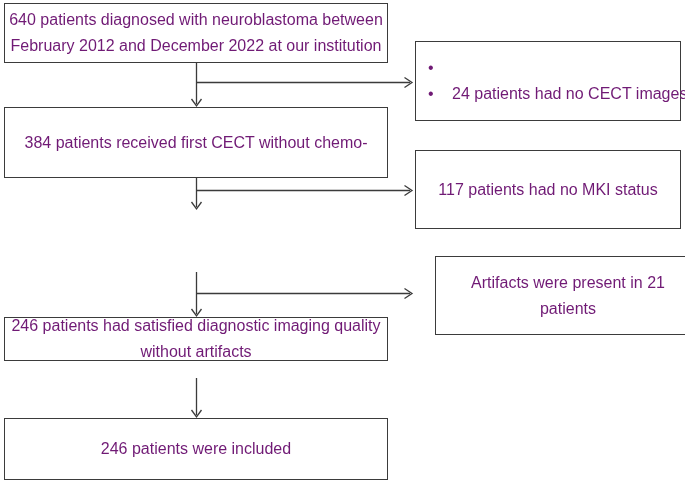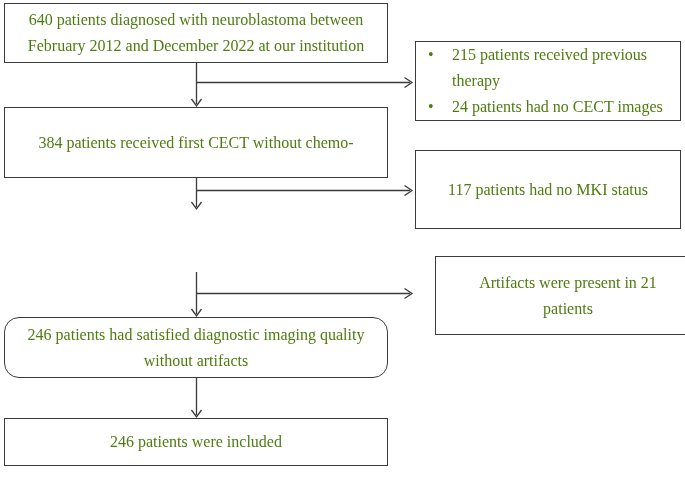--- a/index.html
+++ b/index.html
@@ -1,35 +1,35 @@
 <!DOCTYPE html>
 <html><head>
 <meta charset="utf-8">
 <style>
   html,body{margin:0;padding:0;background:#ffffff;}
   .stage{
     position:relative;width:685px;height:485px;background:#ffffff;
-    font-family:Liberation Serif, serif;
-    color:#4d7c0f;font-size:16px;overflow:hidden;
+    font-family:Liberation Sans, sans-serif;
+    color:#701a75;font-size:16px;overflow:hidden;
   }
   .connectors{position:absolute;left:0;top:0;width:685px;height:485px;}
   .connectors path{stroke:#3b3b3b;stroke-width:1.3;fill:none;}
   .box{
     position:absolute;box-sizing:border-box;border:1px solid #3b3b3b;background:#ffffff;
     display:flex;flex-direction:column;justify-content:center;
   }
   .main{left:4px;width:384px;align-items:center;text-align:center;}
   .side{left:415px;width:266px;}
   .side.center{align-items:center;text-align:center;padding:0 17px;}
   .line{display:block;line-height:26px;}
   .mb1{top:3px;height:60px;}
   .mb2{top:107px;height:71px;}
   .mb3{top:210px;height:62px;}
-  .mb4{top:317px;height:61px;border-radius:15px;}
-  .mb5{top:418px;height:48px;}
+  .mb4{top:317px;height:44px;}
+  .mb5{top:418px;height:62px;}
   .sb1{top:41px;height:80px;padding:0 2px 0 12px;}
   .sb2{top:150px;height:79px;}
   .sb3{top:256px;height:79px;margin-left:20px;}
   .bullet-row{display:flex;align-items:flex-start;}
   .bullet{flex:0 0 24px;width:24px;line-height:26px;}
   .bullet-text{line-height:26px;}
   .btline{display:block;line-height:26px;white-space:nowrap;}
 </style>
 </head>
 <body>
@@ -71,24 +71,20 @@
     <span class="line">without artifacts</span>
   </div>
 
   <div class="box main mb5">
     <span class="line">246 patients were included</span>
   </div>
 
   <div class="box side sb1">
     <div class="bullet-row">
       <span class="bullet">•</span>
-      <span class="bullet-text">
-        <span class="btline">215 patients received previous</span>
-        <span class="btline">therapy</span>
-      </span>
     </div>
     <div class="bullet-row">
       <span class="bullet">•</span>
       <span class="bullet-text">
         <span class="btline">24 patients had no CECT images</span>
       </span>
     </div>
   </div>
 
   <div class="box side center sb2">

